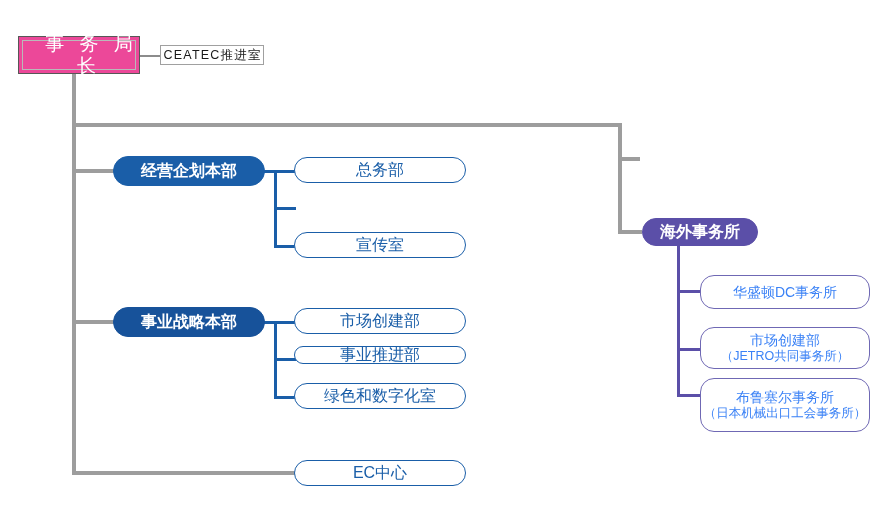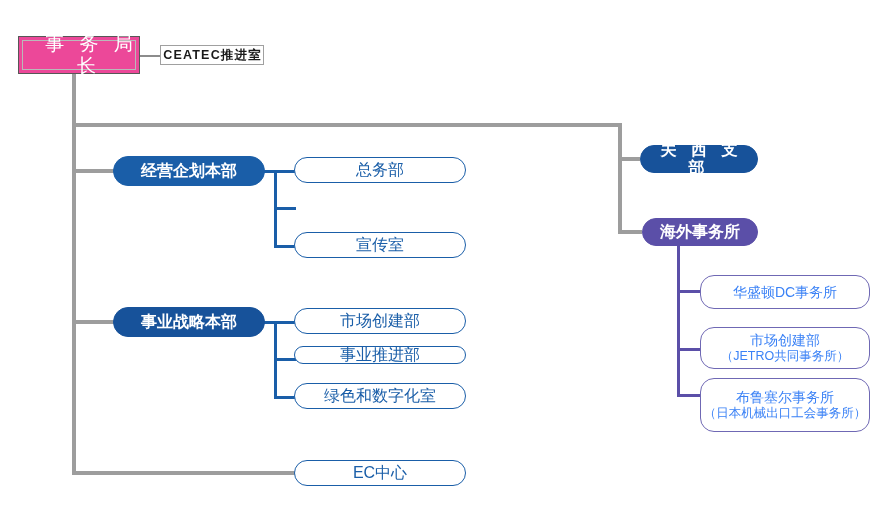--- a/index.html
+++ b/index.html
@@ -29,21 +29,20 @@
 
   
   .node {
     position: absolute;
     box-sizing: border-box;
     display: flex;
     align-items: center;
     justify-content: center;
     text-align: center;
     line-height: 1.15;
-    font-weight: bold;
   }
 
   
   .node-head {
     background: #ec4899;
     border: 1px solid #575757;
     color: #ffffff;
     font-size: 19px;
     letter-spacing: 5px;
     text-indent: 5px;
@@ -194,23 +193,20 @@
     <span>事业推进部</span>
   </div>
   <div class="node node-pill-outline" style="left:294px; top:383px; width:172px; height:26px;">
     <span>绿色和数字化室</span>
   </div>
 
   <div class="node node-pill-outline" style="left:294px; top:460px; width:172px; height:26px;">
     <span>EC中心</span>
   </div>
 
-  <div class="node node-pill-filled navy spaced" style="left:640px; top:145px; width:118px; height:28px;">
-    <span>关 西 支 部</span>
-  </div>
 
   <div class="node node-pill-purple" style="left:642px; top:218px; width:116px; height:28px;">
     <span>海外事务所</span>
   </div>
 
   <div class="node node-pill-outline-purple" style="left:700px; top:275px; width:170px; height:34px;">
     <span>华盛顿DC事务所</span>
   </div>
 
   <div class="node node-pill-outline-purple" style="left:700px; top:327px; width:170px; height:42px;">

